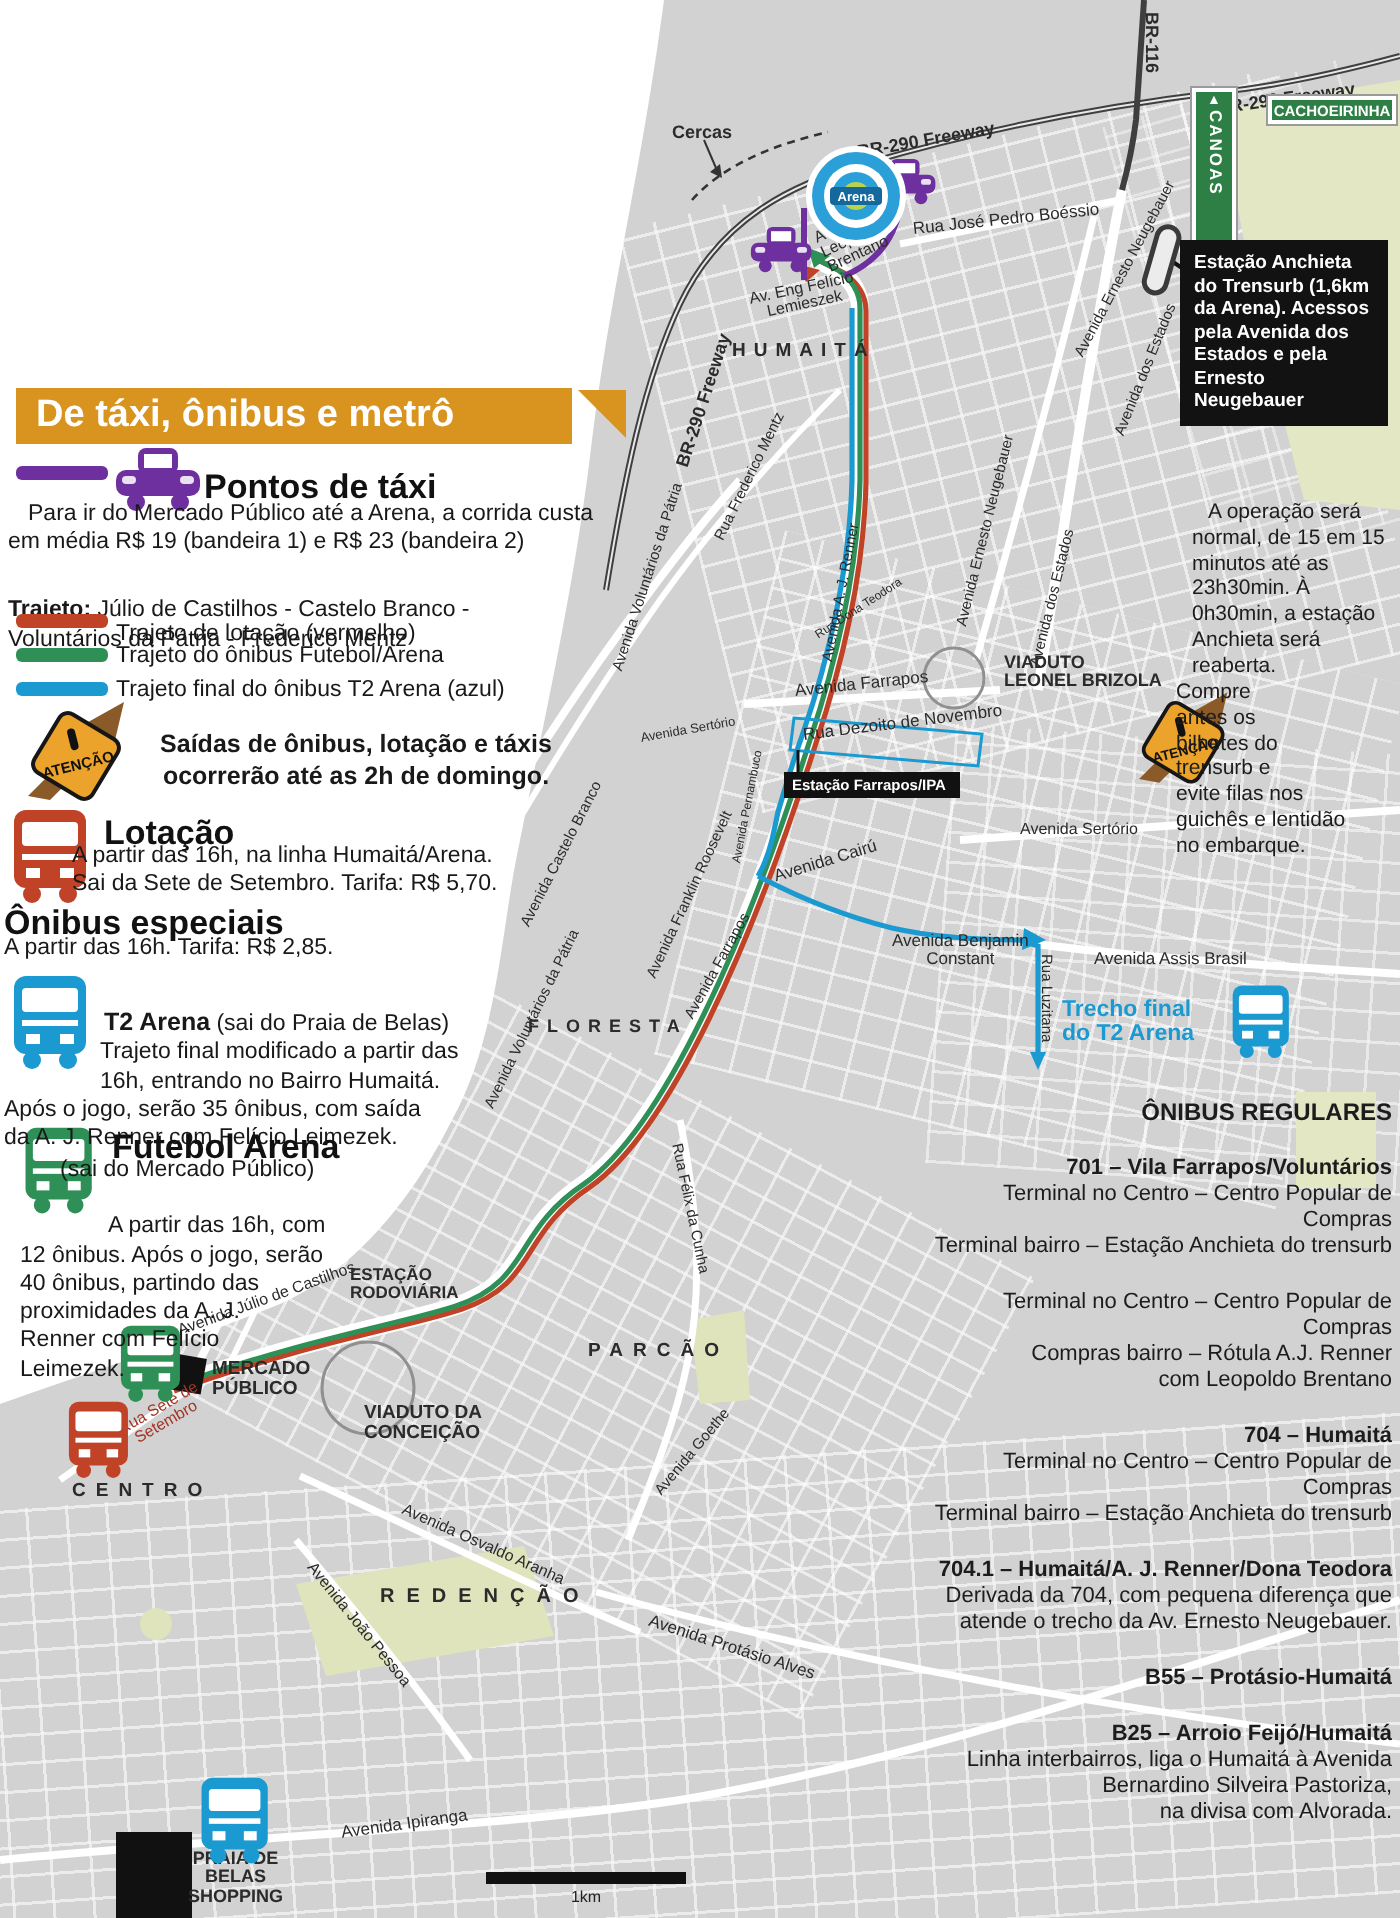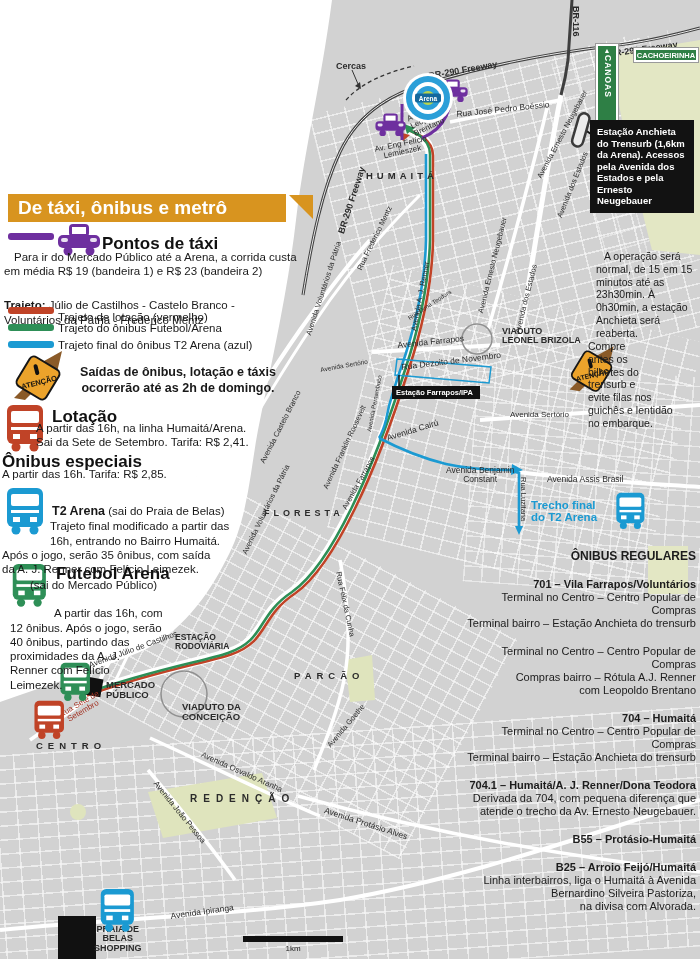--- a/index.html
+++ b/index.html
@@ -326,21 +326,21 @@
   <div class="swatch" style="left: 8px; top: 324px; background: rgb(46, 143, 87);"></div>
   <div class="blk" style="left:58px;top:321px;">Trajeto do ônibus Futebol/Arena</div>
   <div class="swatch" style="left: 8px; top: 341px; background: rgb(27, 154, 210);"></div>
   <div class="blk" style="left:58px;top:338px;text-align:right;">Trajeto final do ônibus T2 Arena (azul)</div>
 
   <div class="blk b" style="left:64px;top:364px;width:228px;text-align:center;font-size:12.5px;line-height:1.3;">Saídas de ônibus, lotação e táxis
 ocorrerão até as 2h de domingo.</div>
 
   <div class="tt" style="left:52px;top:407px;">Lotação</div>
   <div class="blk" style="left:36px;top:421px;width:264px;">A partir das 16h, na linha Humaitá/Arena.
-Sai da Sete de Setembro. Tarifa: R$ 2,41.</div>
+Sai da Sete de Setembro. Tarifa: R$ 5,70.</div>
 
   <div class="tt" style="left:2px;top:452px;">Ônibus especiais</div>
   <div class="blk" style="left:2px;top:467px;width:290px;">A partir das 16h. Tarifa: R$ 2,85.</div>
 
   <div class="blk" style="left:52px;top:490px;width:246px;">
     <span class="b" style="font-size:12.5px;">T2 Arena</span><span> (sai do Praia de Belas)</span>
   </div>
   <div class="blk" style="left:2px;top:505px;width:298px;">
     <span class="fl" style="width:48px;height:27px;"></span><span>Trajeto final modificado a partir das
 16h, entrando no Bairro Humaitá.

